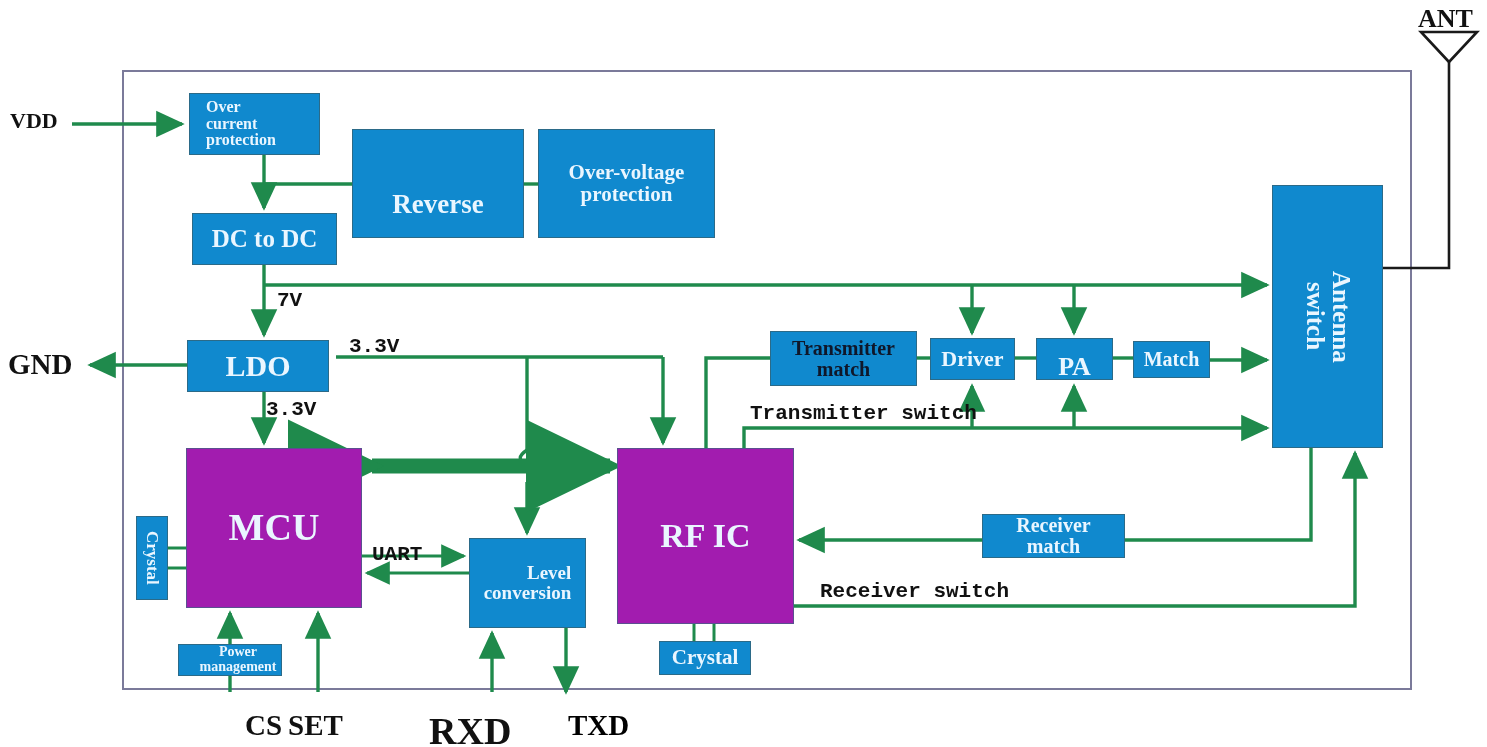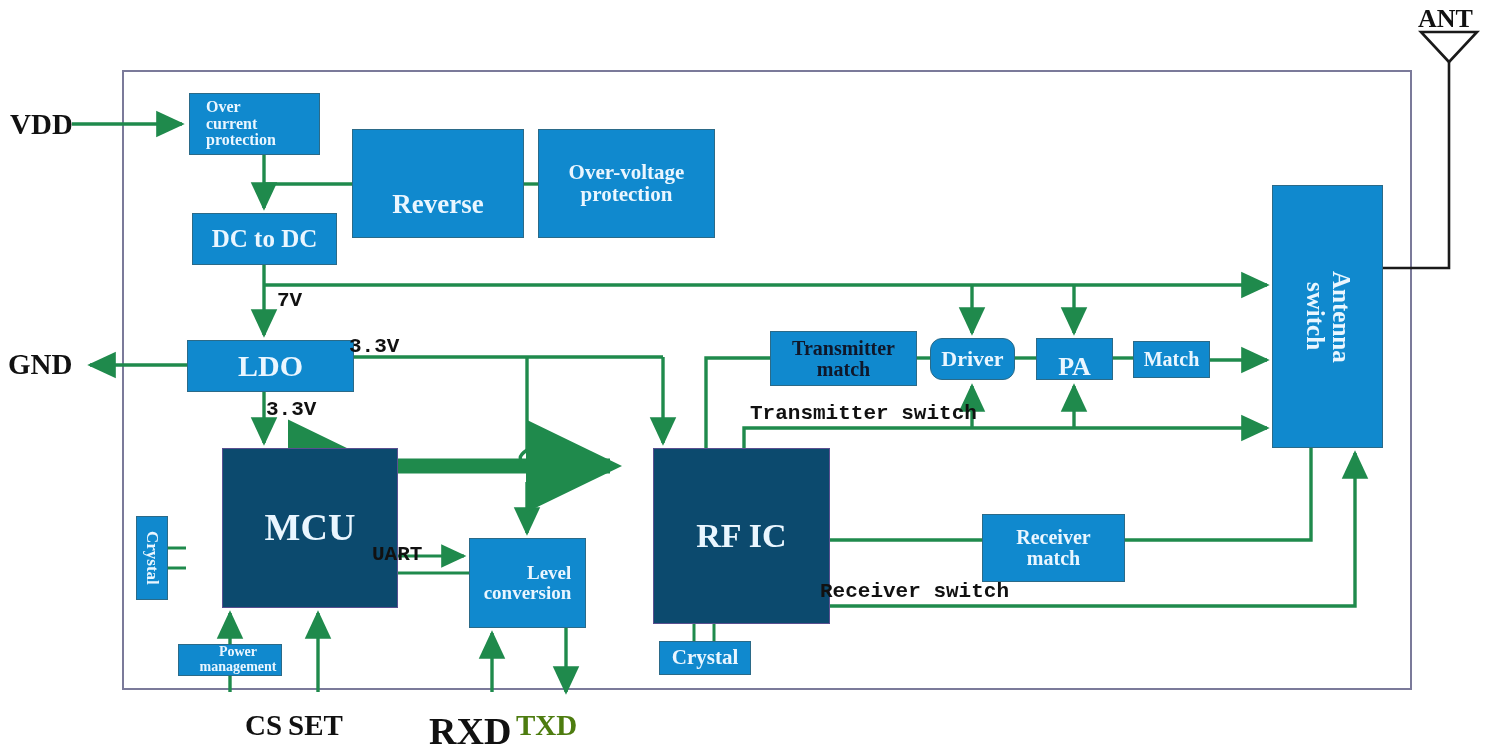--- a/index.html
+++ b/index.html
@@ -6,21 +6,21 @@
   body{font-family:"Liberation Serif",serif;}
   #stage{position:relative;width:1487px;height:747px;background:#fff;overflow:hidden;}
 
   
   .frame{position:absolute;border:2px solid #7b7a9a;background:transparent;}
 
   
   .blk{position:absolute;box-sizing:border-box;display:flex;align-items:center;justify-content:center;
        text-align:center;color:#eaf6ff;font-family:"Liberation Serif",serif;font-weight:bold;line-height:1.04;}
   .blue{background:#1089ce;border:1px solid #2b6a88;}
-  .purple{background:#0c4a6e;border:1px solid #5a5090;margin-left:36px;}
+  .purple{background:#a21caf;border:1px solid #5a5090;}
 
   .rot90{writing-mode:vertical-rl;text-orientation:mixed;}
 
   
   .pin{position:absolute;color:#111;font-family:"Liberation Serif",serif;font-weight:bold;white-space:nowrap;}
 
   
   .wlabel{position:absolute;color:#111;font-family:Liberation Mono, monospace;font-weight:bold;white-space:nowrap;}
 
   
@@ -128,21 +128,21 @@
       <div class="blk blue" style="left: 192px; top: 213px; width: 145px; height: 52px; font-size: 25px; color: rgb(234, 246, 255);">
         <span style="white-space: pre-line;">DC to DC</span>
       </div>
       <div class="blk blue" style="left: 352px; top: 129px; width: 172px; height: 109px; font-size: 27px; color: rgb(234, 246, 255);">
         <span style="white-space: pre-line; margin-top: 41px;">Reverse</span>
       </div>
       <div class="blk blue" style="left: 538px; top: 129px; width: 177px; height: 109px; font-size: 21px; color: rgb(234, 246, 255);">
         <span style="white-space: pre-line;">Over-voltage
 protection</span>
       </div>
-      <div class="blk blue" style="left: 187px; top: 340px; width: 167px; height: 52px; font-size: 30px; color: rgb(234, 246, 255);">
+      <div class="blk blue" style="left: 187px; top: 340px; width: 142px; height: 52px; font-size: 30px; color: rgb(234, 246, 255);">
         <span style="white-space: pre-line;">LDO</span>
       </div>
       <div class="blk purple" style="left: 186px; top: 448px; width: 176px; height: 160px; font-size: 38px; color: rgb(234, 246, 255);">
         <span style="white-space: pre-line;">MCU</span>
       </div>
       <div class="blk blue rot90" style="left: 136px; top: 516px; width: 32px; height: 84px; font-size: 17px; color: rgb(234, 246, 255);">
         <span style="white-space: pre-line;">Crystal</span>
       </div>
       <div class="blk blue" style="left: 178px; top: 644px; width: 104px; height: 32px; font-size: 14px; color: rgb(234, 246, 255);">
         <span style="white-space: pre-line; margin-left: 16px;">Power
@@ -155,47 +155,47 @@
       <div class="blk purple" style="left: 617px; top: 448px; width: 177px; height: 176px; font-size: 34px; color: rgb(234, 246, 255);">
         <span style="white-space: pre-line;">RF  IC</span>
       </div>
       <div class="blk blue" style="left: 659px; top: 641px; width: 92px; height: 34px; font-size: 21px; color: rgb(234, 246, 255);">
         <span style="white-space: pre-line;">Crystal</span>
       </div>
       <div class="blk blue" style="left: 770px; top: 331px; width: 147px; height: 55px; font-size: 20px; color: #0f172a;">
         <span style="white-space: pre-line;">Transmitter
 match</span>
       </div>
-      <div class="blk blue" style="left: 930px; top: 338px; width: 85px; height: 42px; font-size: 22px; color: rgb(234, 246, 255); border-radius: 12px;">
+      <div class="blk blue" style="left: 930px; top: 338px; width: 85px; height: 42px; font-size: 22px; color: rgb(234, 246, 255);">
         <span style="white-space: pre-line;">Driver</span>
       </div>
       <div class="blk blue" style="left: 1036px; top: 338px; width: 77px; height: 42px; font-size: 26px; color: rgb(234, 246, 255);">
         <span style="white-space: pre-line; margin-top: 15px;">PA</span>
       </div>
       <div class="blk blue" style="left: 1133px; top: 341px; width: 77px; height: 37px; font-size: 20px; color: rgb(234, 246, 255);">
         <span style="white-space: pre-line;">Match</span>
       </div>
-      <div class="blk blue" style="left: 982px; top: 514px; width: 143px; height: 68px; font-size: 20px; color: rgb(234, 246, 255);">
+      <div class="blk blue" style="left: 982px; top: 514px; width: 143px; height: 44px; font-size: 20px; color: rgb(234, 246, 255);">
         <span style="white-space: pre-line;">Receiver
 match</span>
       </div>
       <div class="blk blue rot90" style="left: 1272px; top: 185px; width: 111px; height: 263px; font-size: 25px; color: rgb(234, 246, 255);">
         <span style="white-space: pre-line;">Antenna
 switch</span>
       </div>
     </div>
 
   <div id="pins-layer">
-      <div class="pin" style="left: 10px; top: 108px; font-size: 29px; color: rgb(17, 17, 17);">VDD</div>
+      <div class="pin" style="left: 10px; top: 108px; font-size: 22px; color: rgb(17, 17, 17);">VDD</div>
       <div class="pin" style="left: 8px; top: 348px; font-size: 29px; color: rgb(17, 17, 17);">GND</div>
       <div class="pin" style="left: 1418px; top: 4px; font-size: 26px; color: rgb(17, 17, 17);">ANT</div>
       <div class="pin" style="left: 209px; top: 709px; font-size: 29px; color: rgb(17, 17, 17); margin-left: 36px;">CS</div>
       <div class="pin" style="left: 288px; top: 709px; font-size: 29px; color: rgb(17, 17, 17);">SET</div>
       <div class="pin" style="left: 429px; top: 709px; font-size: 38px; color: rgb(17, 17, 17);">RXD</div>
-      <div class="pin" style="left: 516px; top: 709px; font-size: 29px; color: #4d7c0f;">TXD</div>
+      <div class="pin" style="left: 568px; top: 709px; font-size: 29px; color: #000000;">TXD</div>
     </div>
 
   <div id="wire-labels-layer">
       <div class="wlabel" style="left: 277px; top: 289px; font-size: 21px; color: rgb(17, 17, 17);">7V</div>
       <div class="wlabel" style="left: 349px; top: 335px; font-size: 21px; color: rgb(17, 17, 17);">3.3V</div>
       <div class="wlabel" style="left: 266px; top: 398px; font-size: 21px; color: rgb(17, 17, 17);">3.3V</div>
       <div class="wlabel" style="left: 372px; top: 543px; font-size: 21px; color: rgb(17, 17, 17);">UART</div>
       <div class="wlabel" style="left: 750px; top: 402px; font-size: 21px; color: rgb(17, 17, 17);">Transmitter switch</div>
       <div class="wlabel" style="left: 820px; top: 580px; font-size: 21px; color: rgb(17, 17, 17);">Receiver switch</div>
     </div>

